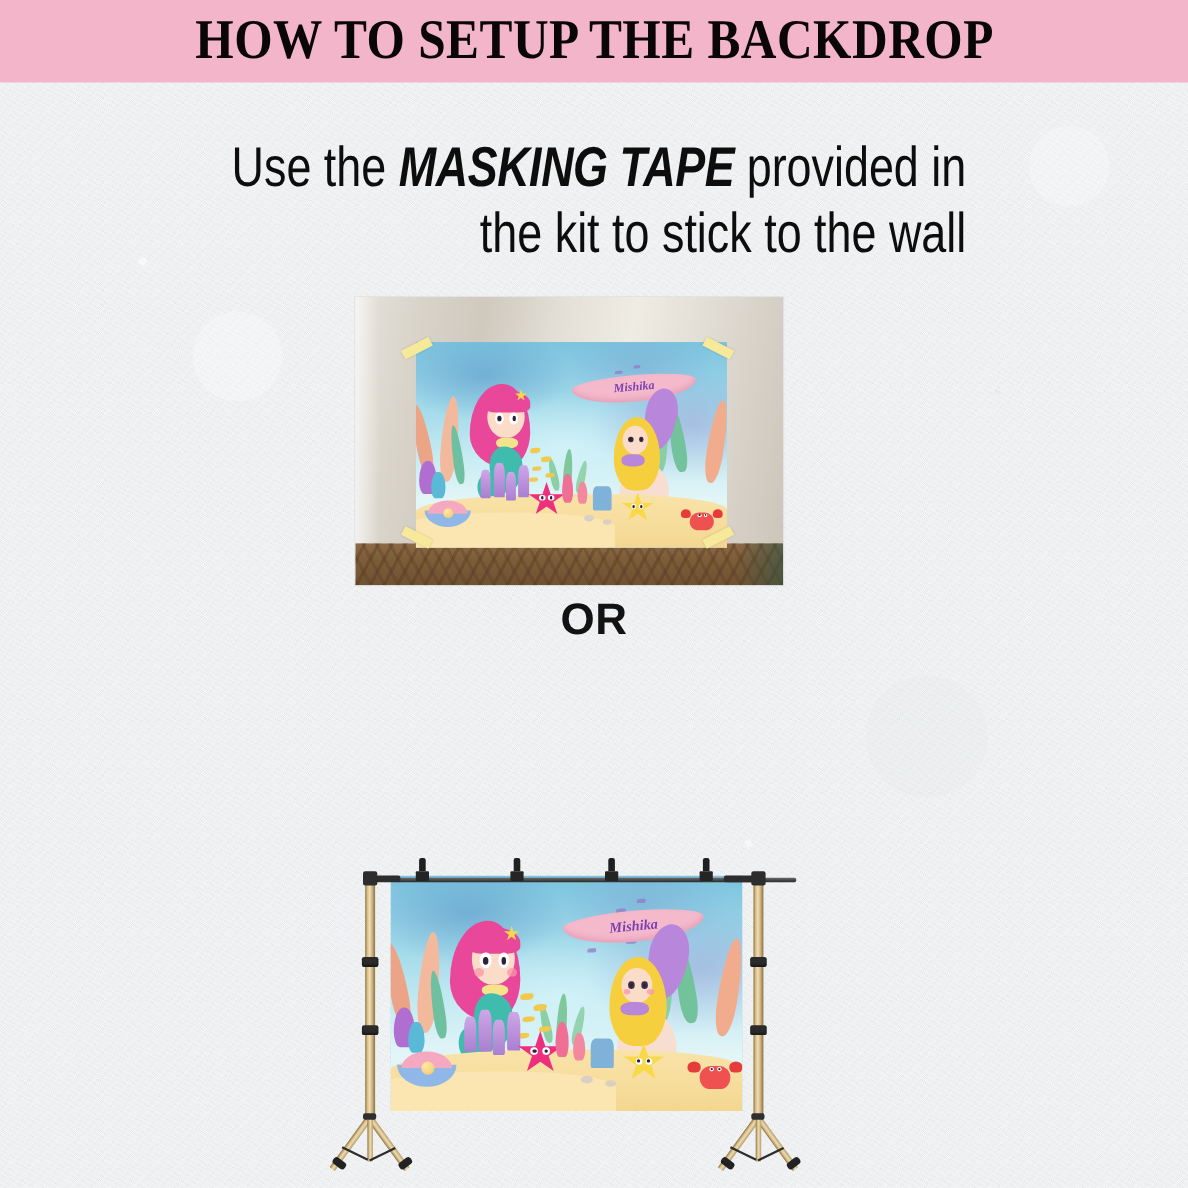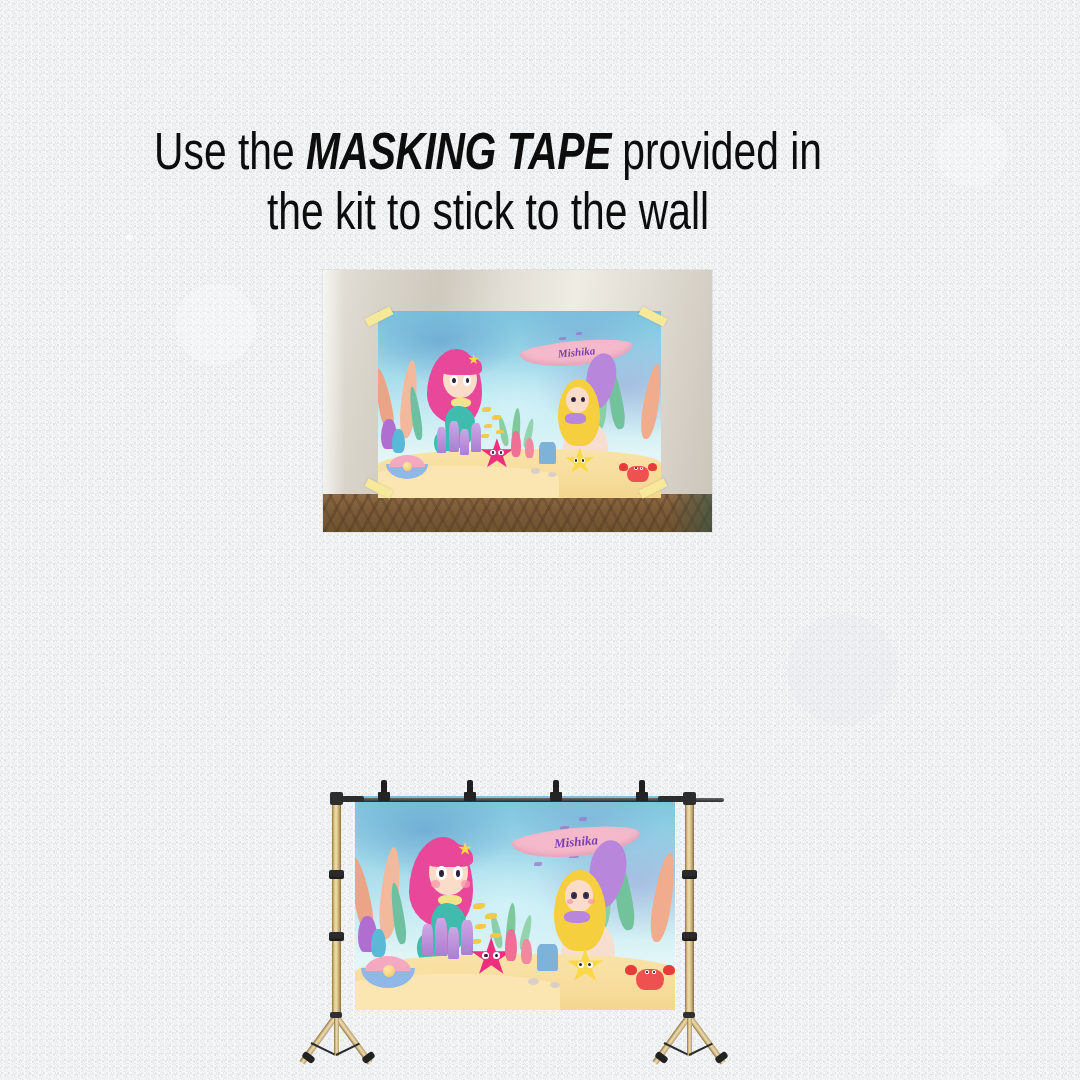--- a/index.html
+++ b/index.html
@@ -46,21 +46,21 @@
   #header-title{
     font-family:"Liberation Serif", serif;
     font-weight:700;font-size:51px;color:#0a0608;
     letter-spacing:.5px;white-space:nowrap;
     transform:scaleX(.88);transform-origin:center;
     line-height:1;
   }
 
   
   .para{
-    position:absolute;left:0;width:976px;text-align:center;color:#0d0d0d;
+    position:absolute;left:0;width:976px;text-align:right;color:#0d0d0d;
     font-family:"Liberation Sans", sans-serif;
     line-height:1.18;z-index:5;
   }
   .para .ln{display:block;transform:scaleX(.80);transform-origin:center;white-space:nowrap;}
   .para .em{font-weight:700;font-style:italic;letter-spacing:-.5px;}
   #para1{top:122px;font-size:51px;font-weight:400;}
   #para2{top:612px;font-size:51px;font-weight:400;}
   #or-label{
     position:absolute;left:0;width:1080px;top:541px;text-align:center;
     font-size:40px;font-weight:700;color:#121212;letter-spacing:.5px;z-index:5;
@@ -217,20 +217,23 @@
   .rockblue{position:absolute;background:#7fb2d8;border-radius:20% 20% 8% 8%/30% 30% 10% 10%;}
   .rockgrey{position:absolute;background:#d9cfc4;border-radius:50%;}
 </style>
 </head>
 <body>
 
 <div id="page">
   <div id="noise"></div>
   <div id="noise2"></div>
 
+  <div id="header">
+    <div id="header-title">HOW TO SETUP THE BACKDROP</div>
+  </div>
 
   <div class="para" id="para1">
     <span class="ln"><span>Use the </span><span class="em">MASKING TAPE</span><span> provided in</span></span>
     <span class="ln">the kit to stick to the wall</span>
   </div>
 
   <div id="photo1">
     <div id="p1-wall"></div>
     <div id="p1-floor"></div>
 
@@ -333,20 +336,21 @@
         </div>
       </div>
     </div>
 
     <div class="tape" id="p1-tape-tl"></div>
     <div class="tape" id="p1-tape-tr"></div>
     <div class="tape" id="p1-tape-bl"></div>
     <div class="tape" id="p1-tape-br"></div>
   </div>
 
+  <div id="or-label">OR</div>
 
 
   <div id="photo2">
 
     <div class="pole" id="pole-l"></div>
     <div class="collar" style="left:29px;top:108px;"></div>
     <div class="collar" style="left:29px;top:170px;"></div>
     <div class="crossarm" id="arm-l"></div>
     <div class="tjoint" style="left:30px;top:30px;"></div>
 

